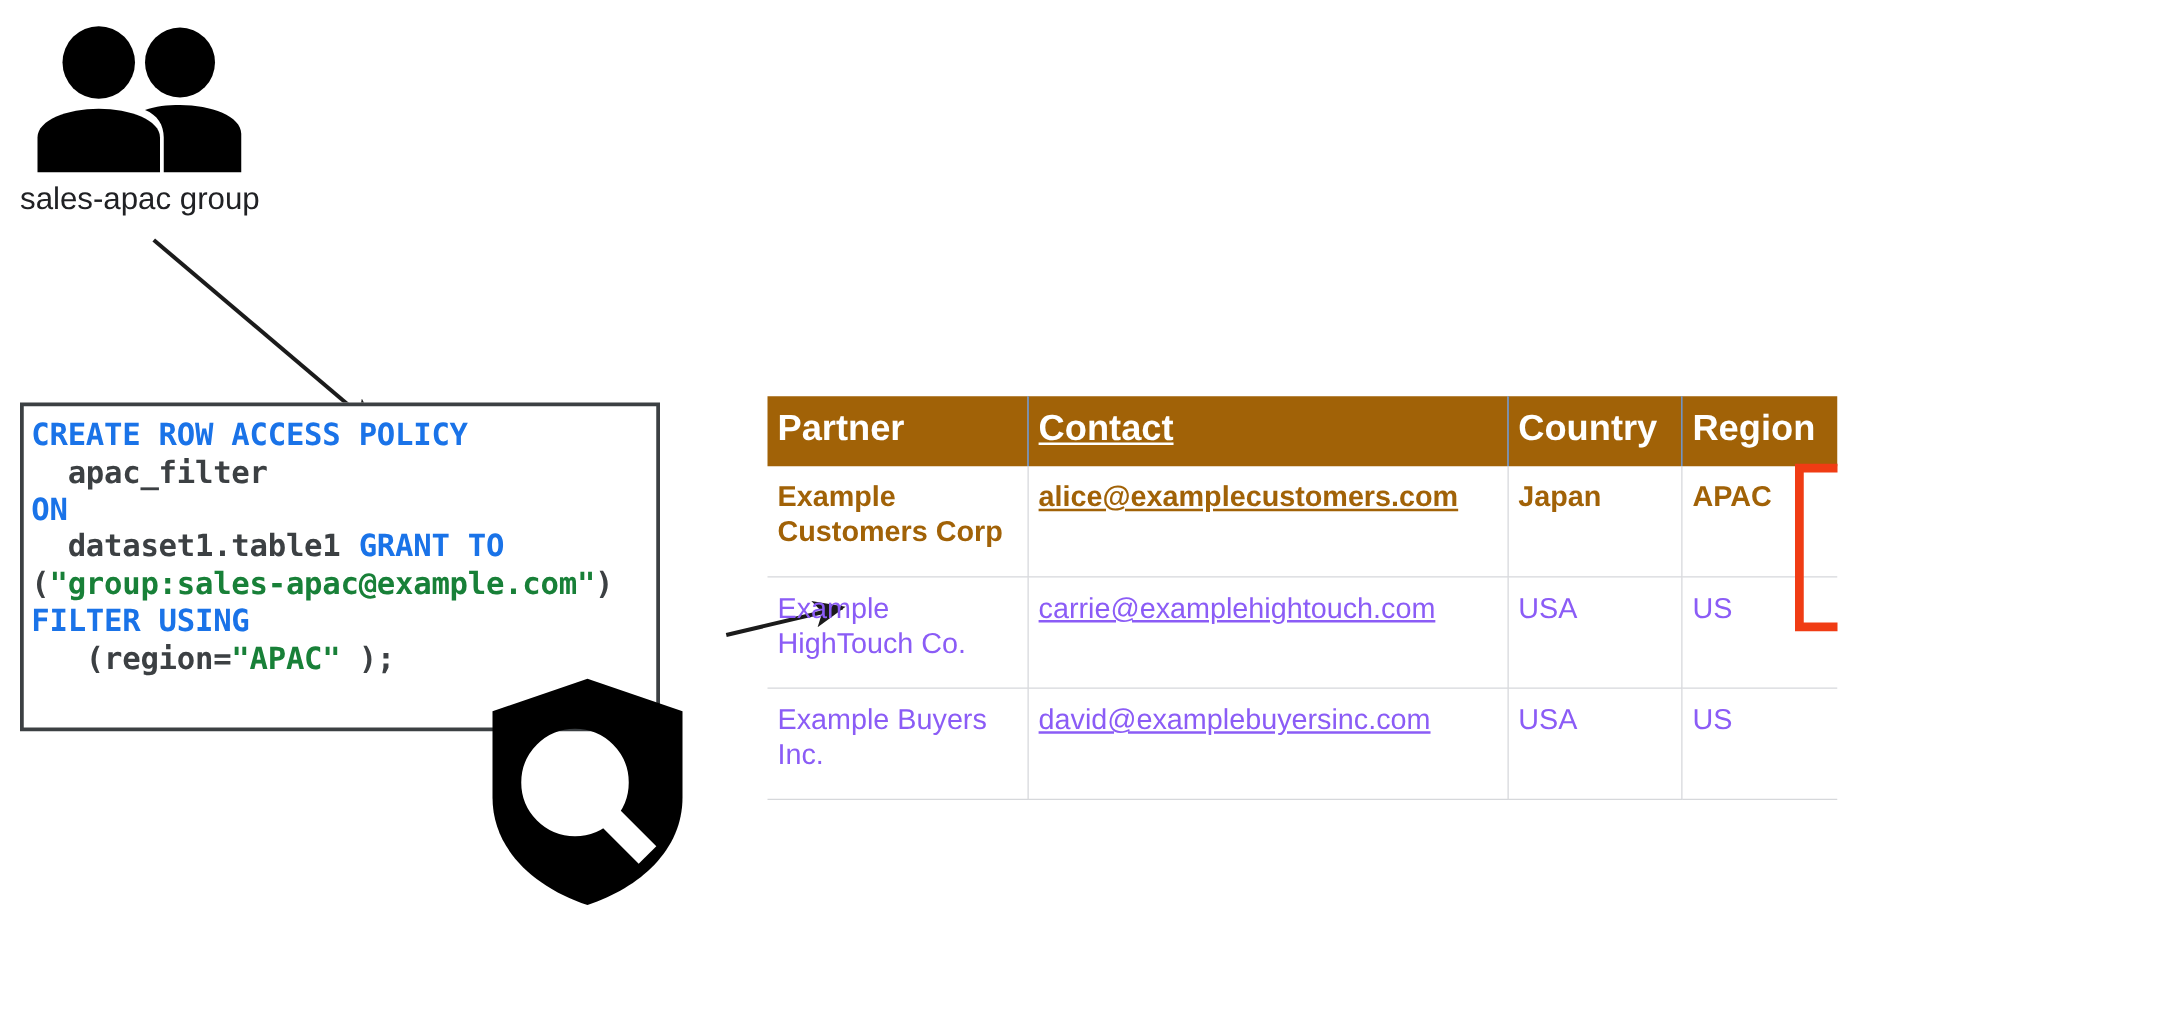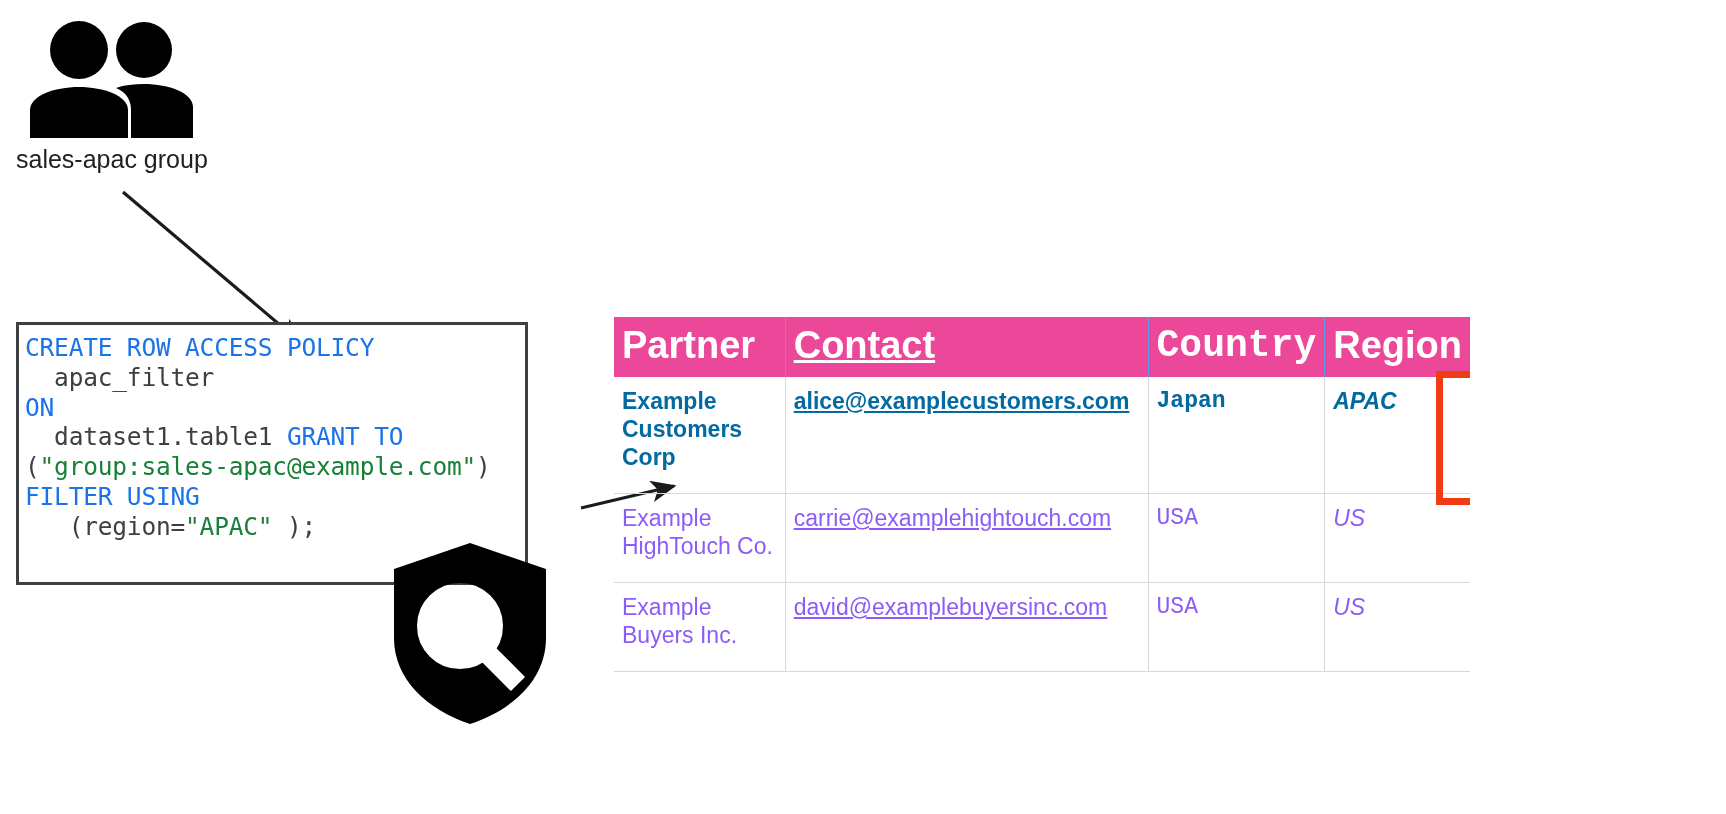--- a/index.html
+++ b/index.html
@@ -48,20 +48,21 @@
   #code-box {
     position: absolute;
     left: 16px;
     top: 322px;
     width: 512px;
     height: 263px;
     border: 3px solid #3c4043;
     background: #ffffff;
     box-sizing: border-box;
     padding: 8px 0 0 6px;
+    font-weight: bold;
   }
   #code-pre {
     margin: 0;
     font-family: "DejaVu Sans Mono", "Liberation Mono", monospace;
     font-size: 24.5px;
     line-height: 29.8px;
     color: #3c4043;
     white-space: pre;
     letter-spacing: -0.2px;
   }
@@ -81,53 +82,53 @@
   
   #data-table {
     position: absolute;
     left: 614px;
     top: 317px;
     border-collapse: collapse;
     table-layout: fixed;
     font-family: "Liberation Sans", sans-serif;
   }
   #data-table th {
-    background: #ec4899;
+    background: #a16207;
     color: #ffffff;
-    font-size: 38px;
+    font-size: 29px;
     font-weight: bold;
     text-align: left;
     padding: 8px 8px 10px 8px;
     border-right: 1px solid #5f9bf0;
     vertical-align: middle;
     height: 38px;
     line-height: 1.1;
   }
   #data-table th:last-child { border-right: none; }
   #data-table td {
     font-size: 23px;
     padding: 10px 8px 22px 8px;
     vertical-align: top;
     border-right: 1px solid #d6d8db;
     border-bottom: 1px solid #d6d8db;
     line-height: 1.22;
     box-sizing: border-box;
   }
-  #data-table td:last-child { border-right: none; font-style: italic; }
+  #data-table td:last-child { border-right: none; }
   #data-table tr.allowed td {
-    color: #0369a1;
+    color: #a16207;
     font-weight: bold;
   }
   #data-table tr.denied td {
     color: #8b5cf6;
     font-weight: normal;
   }
   .col-partner { width: 280px; }
   .col-contact { width: 405px; text-decoration: underline; }
-  .col-country { width: 136px; font-family: Liberation Mono, monospace; }
+  .col-country { width: 136px; }
   .col-region  { width: 120px; }
   .r-tall { height: 66px; }
   .r-short { height: 52px; }
 
   
   #region-highlight {
     position: absolute;
     left: 1436px;
     top: 371px;
     width: 124px;

